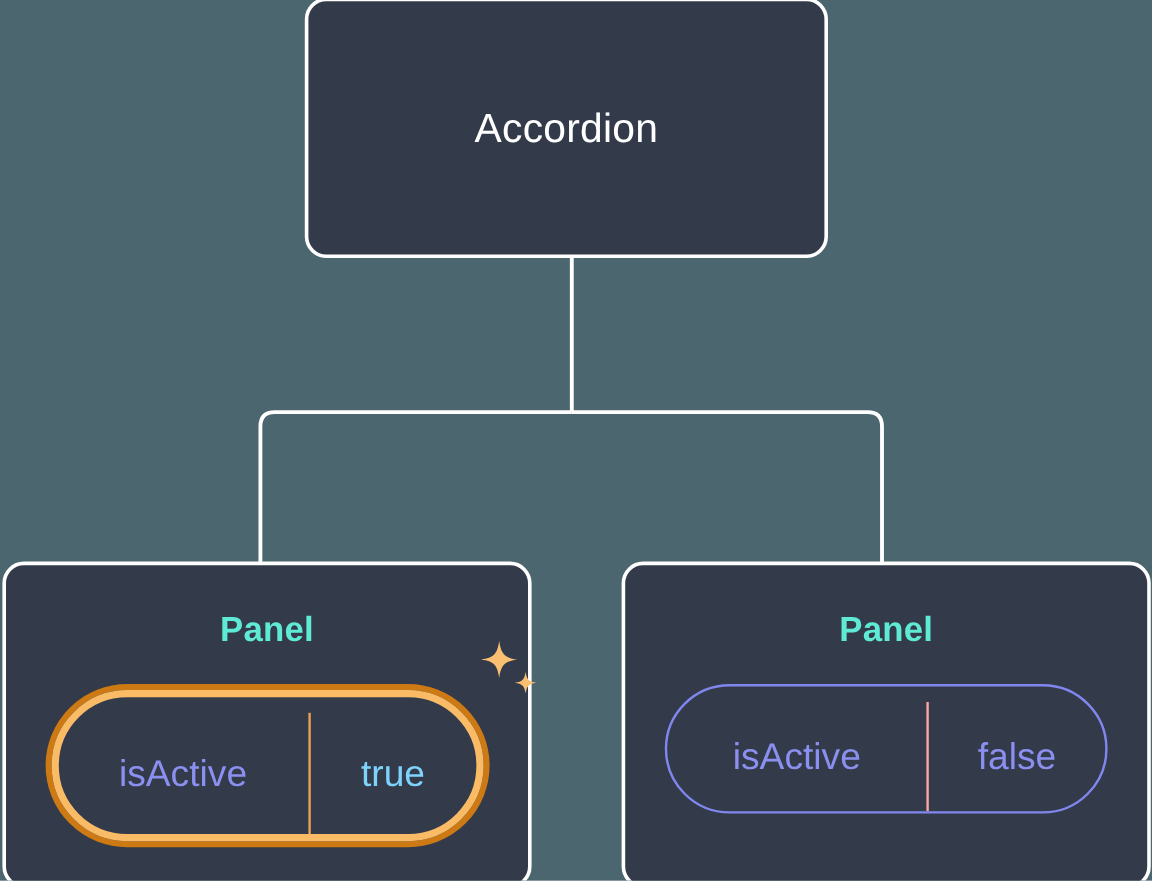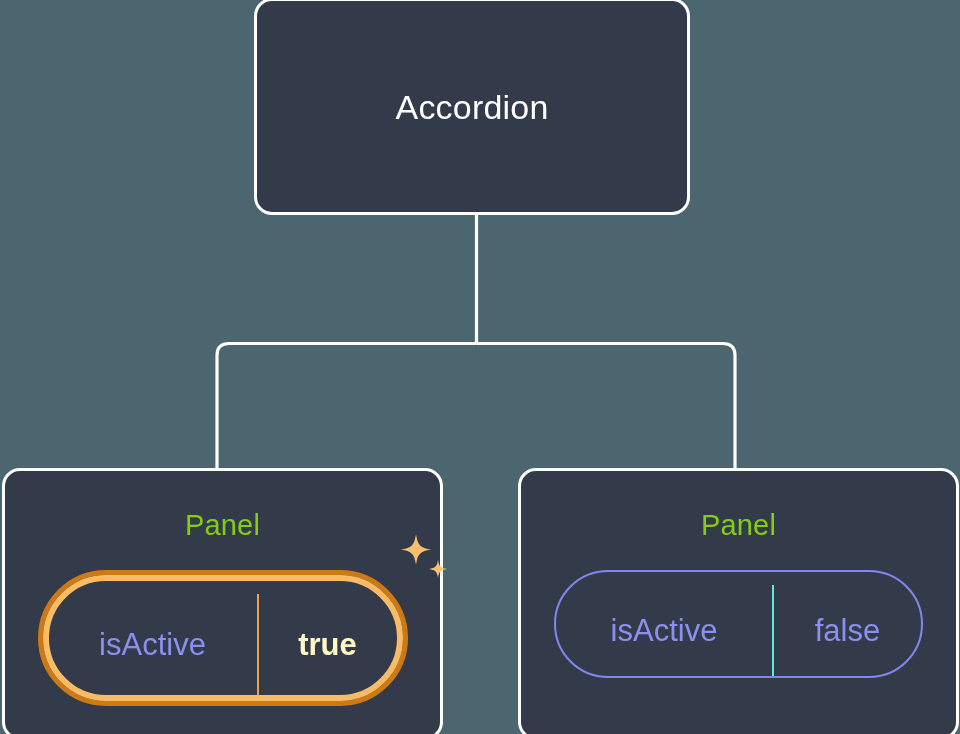--- a/index.html
+++ b/index.html
@@ -62,23 +62,23 @@
   .node-panel {
     top: 468px;
     width: 441px;
     height: 272px;
     padding-top: 40px;
   }
   .node-panel-left  { left: 2px; }
   .node-panel-right { left: 518px; }
 
   .node-title-panel {
-    color: #84cc16;
+    color: #5eead4;
     font-size: 29px;
-    font-weight: 400;
+    font-weight: 700;
     line-height: 1;
     letter-spacing: 0.2px;
   }
 
   
   .pill-wrap {
     position: relative;
     margin-top: 30px;
   }
 
@@ -106,21 +106,21 @@
     border: 2px solid #8287ef;
   }
   .pill-plain .pill-cell {
     font-size: 31px;
     font-weight: 400;
     color: #8b90f0;
   }
   .pill-plain .pill-key   { width: 216px; }
   .pill-plain .pill-value {
     flex: 1;
-    border-left: 2px solid #5eead4;
+    border-left: 2px solid #fca5a5;
   }
 
   
   .pill-hl-outer {
     box-sizing: border-box;
     width: 370px;
     height: 136px;
     border-radius: 999px;
     border: 5px solid #cd7914;
     padding: 0;
@@ -144,22 +144,22 @@
     line-height: 1;
   }
   .pill-hl-inner .pill-key {
     width: 208px;
     color: #8b90f0;
     font-weight: 400;
   }
   .pill-hl-inner .pill-value {
     flex: 1;
     border-left: 2px solid #e9a24f;
-    color: #fef9c3;
-    font-weight: 700;
+    color: #7dd3fc;
+    font-weight: 400;
   }
 
   
   .sparkles {
     position: absolute;
     right: -46px;
     top: -38px;
     width: 60px;
     height: 60px;
     pointer-events: none;

